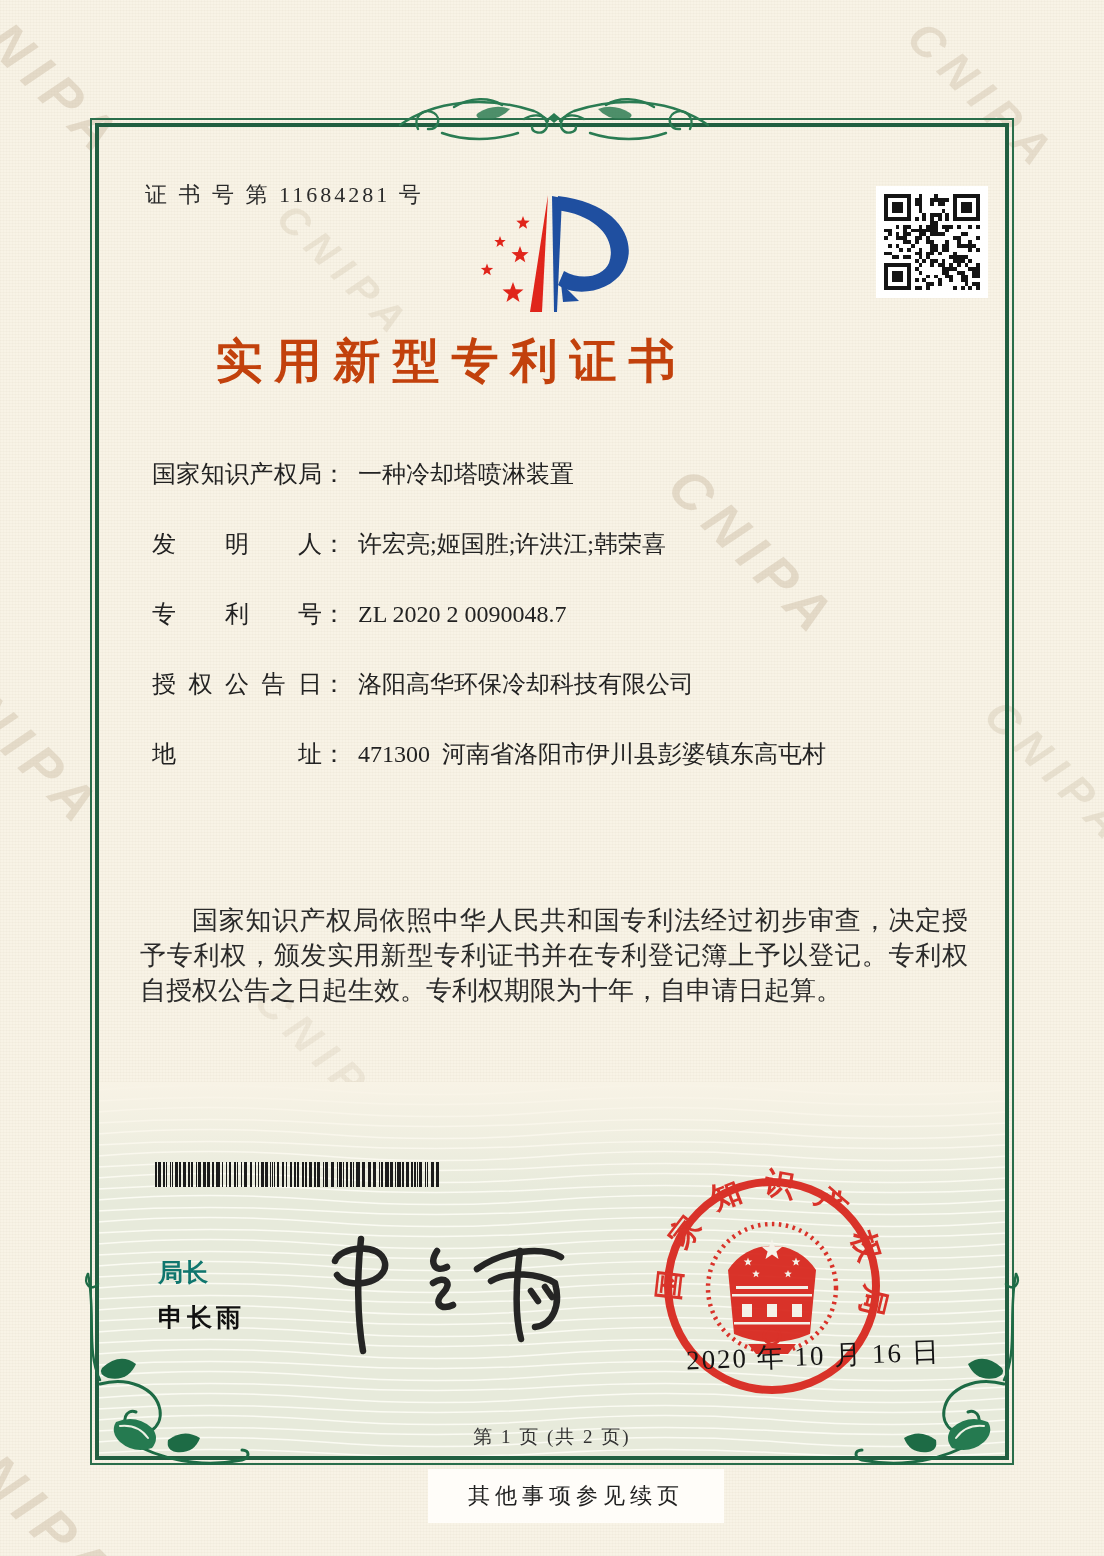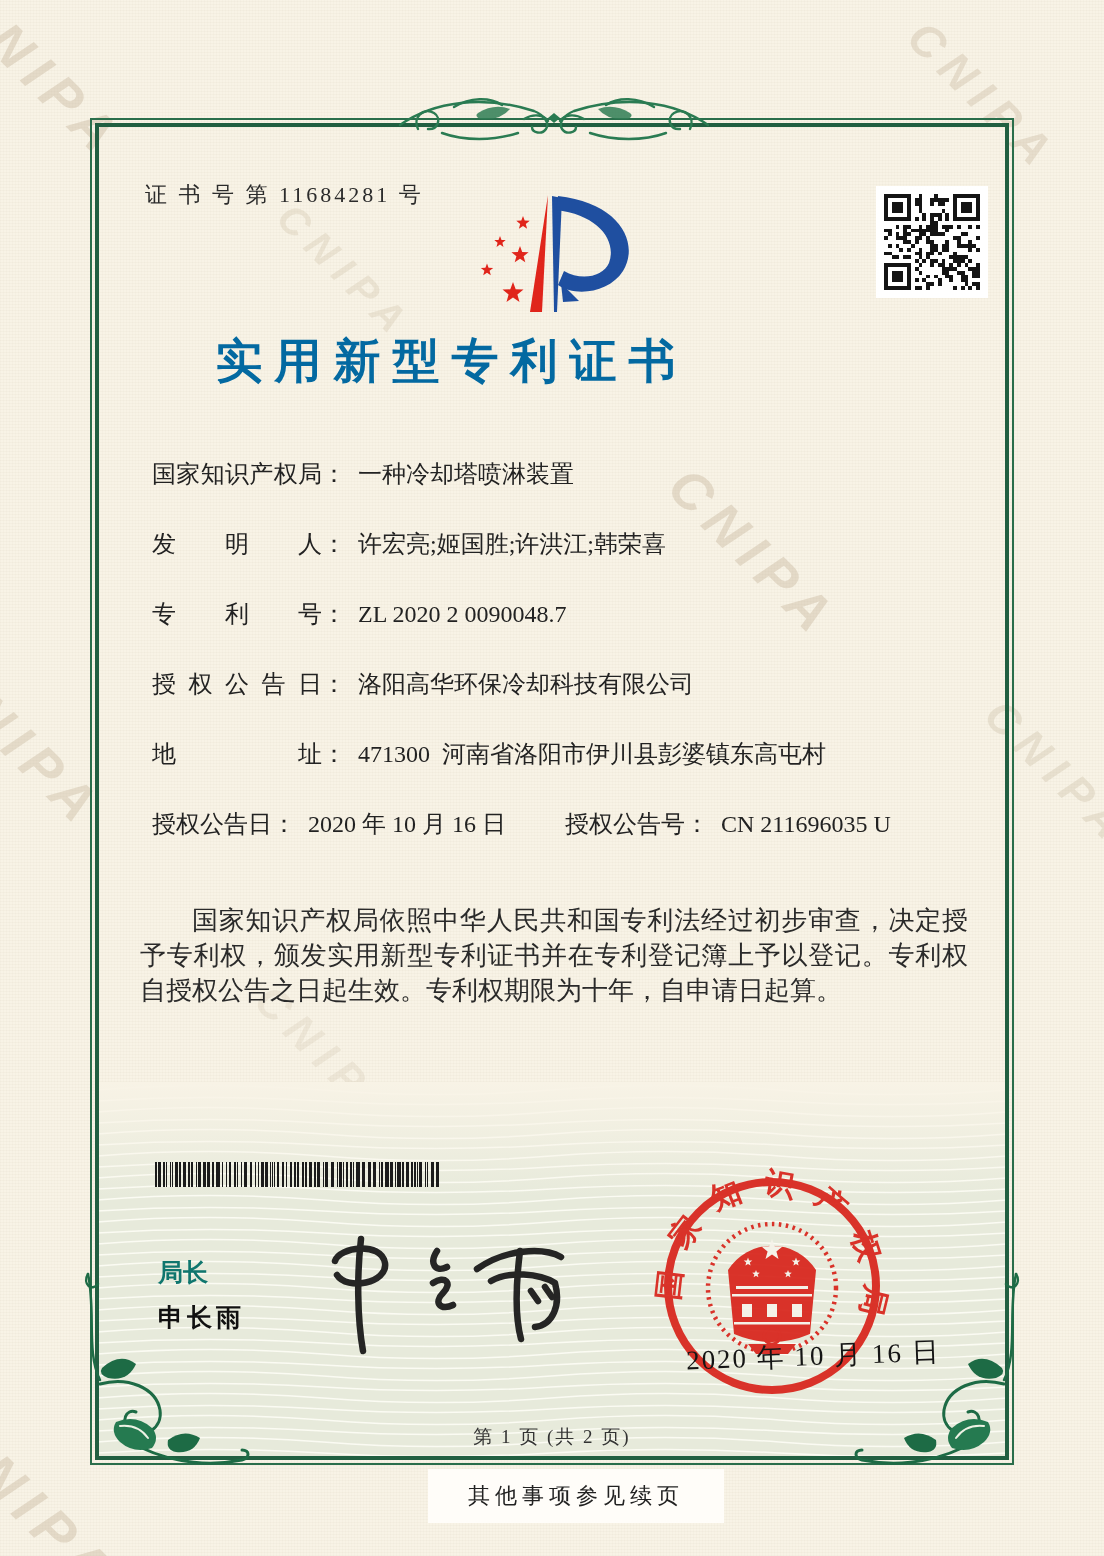--- a/index.html
+++ b/index.html
@@ -24,21 +24,21 @@
   
   .band{left:97px;top:1082px;width:910px;height:376px;z-index:1;}
   .bandfade{left:97px;top:1082px;width:910px;height:115px;z-index:2;
             background:linear-gradient(180deg,#f8f3e6 0%,rgba(248,243,230,0) 100%);}
   
   .certno{left:145px;top:180px;font-size:22px;letter-spacing:3px;color:#2b2b2b;z-index:5;}
   .logo{left:455px;top:183px;z-index:5;}
   .qr{left:876px;top:186px;width:112px;height:112px;background:#fff;z-index:5;
       display:flex;align-items:center;justify-content:center;}
   .title{left:0;top:330px;width:903px;text-align:center;font-size:47px;font-weight:700;
-         letter-spacing:12px;color:#0369a1;z-index:5;}
+         letter-spacing:12px;color:#c2410c;z-index:5;}
   
   .fields{left:152px;top:458px;width:812px;z-index:5;font-size:24px;color:#222;}
   .row{position:relative;height:26px;margin-bottom:44px;white-space:nowrap;}
   .lbl{display:inline-block;width:170px;text-align:justify;text-align-last:justify;
        text-justify:inter-character;vertical-align:top;}
   .lbl.natural{width:auto;text-align-last:auto;}
   .colon{display:inline-block;}
   .val{margin-left:12px;white-space:pre-wrap;}
   .col2{position:absolute;left:413px;top:0;}
   
@@ -482,28 +482,20 @@
   </div>
   <div class="row">
     <span class="lbl">专利号</span><span class="colon">：</span><span class="val">ZL 2020 2 0090048.7</span>
   </div>
   <div class="row">
     <span class="lbl">授权公告日</span><span class="colon">：</span><span class="val">洛阳高华环保冷却科技有限公司</span>
   </div>
   <div class="row">
     <span class="lbl">地址</span><span class="colon">：</span><span class="val">471300  河南省洛阳市伊川县彭婆镇东高屯村</span>
   </div>
-  <div class="row">
-    <span>
-      <span class="lbl natural">授权公告日</span><span class="colon">：</span><span class="val">2020 年 10 月 16 日</span>
-    </span>
-    <span class="col2">
-      <span class="lbl natural">授权公告号</span><span class="colon">：</span><span class="val">CN 211696035 U</span>
-    </span>
-  </div>
 </div>
 
 <div class="abs bodytext">
   <p>国家知识产权局依照中华人民共和国专利法经过初步审查，决定授予专利权，颁发实用新型专利证书并在专利登记簿上予以登记。专利权自授权公告之日起生效。专利权期限为十年，自申请日起算。</p>
 </div>
 
 <div class="abs barcode">
     <i style="left: 0px; width: 2px;"></i>
     <i style="left: 3px; width: 3px;"></i>
     <i style="left: 8px; width: 2px;"></i>

